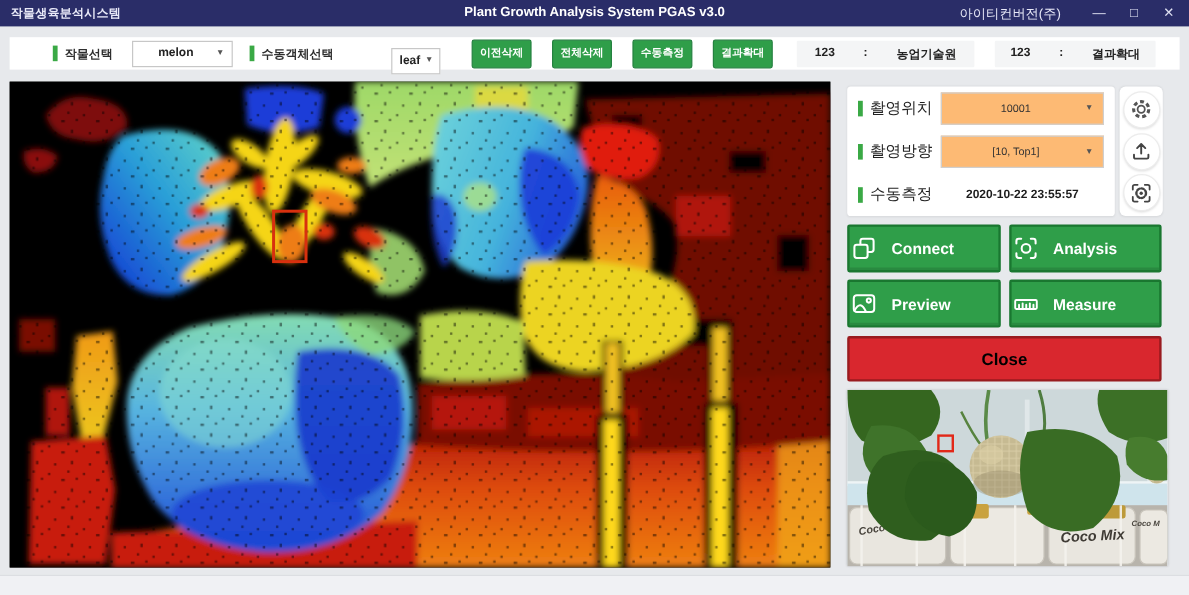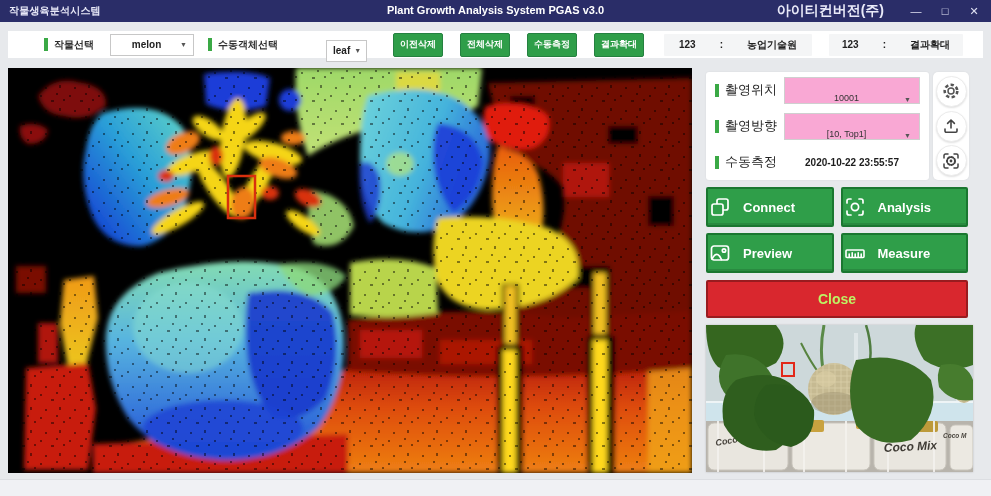--- a/index.html
+++ b/index.html
@@ -5,21 +5,21 @@
   html,body{margin:0;padding:0;}
   body{
     width:991px;height:496px;position:relative;overflow:hidden;
     background:#e7e9ec;font-family:"Liberation Sans",sans-serif;
   }
   
   .titlebar{position:absolute;left:0;top:0;width:991px;height:22px;background:#2a2d68;}
   .tb-app{position:absolute;left:9px;top:4px;font-size:10px;font-weight:bold;color:#e8e9f8;letter-spacing:.2px;}
   .tb-title{position:absolute;left:0;right:0;top:4px;text-align:center;font-size:11px;font-weight:bold;color:#ffffff;}
   .tb-right{position:absolute;right:10px;top:0;height:22px;display:flex;align-items:center;gap:15px;}
-  .tb-company{font-size:14px;font-weight:bold;color:#e8e9f8;margin-right:10px;}
+  .tb-company{font-size:11px;font-weight:normal;color:#e8e9f8;margin-right:10px;}
   .win-btn{color:#dfe1f2;font-size:11px;line-height:22px;width:14px;text-align:center;}
   
   .toolbar{position:absolute;left:8px;top:31px;width:975px;height:27px;background:#ffffff;
     display:flex;align-items:center;}
   .indicator{width:4px;height:13px;background:#3aa945;flex:0 0 auto;}
   .tb-label{font-size:10px;font-weight:bold;color:#2e2e2e;margin-left:6px;white-space:nowrap;}
   .dropdown{height:22px;border:1px solid #c7c7c7;background:#fff;display:flex;align-items:center;
     padding:0 6px;box-sizing:border-box;}
   .dd-value{flex:1;text-align:center;font-size:10px;font-weight:bold;color:#222;}
   .dd-arrow{font-size:7px;color:#555;margin-left:4px;}
@@ -31,39 +31,39 @@
   .site-field span{margin:0 12px;white-space:nowrap;}
   
   .depthmap{position:absolute;left:8px;top:68px;width:684px;height:405px;background:#000;}
   .depthmap svg{display:block;}
   
   .cap-card{position:absolute;left:706px;top:72px;width:223px;height:108px;background:#ffffff;
     border-radius:3px;box-shadow:0 0 2px rgba(0,0,0,.08);}
   .cap-row{display:flex;align-items:center;height:36px;padding:0 9px;box-sizing:border-box;}
   .cap-label{font-size:13px;font-weight:normal;color:#222;margin-left:6px;white-space:nowrap;}
   .cap-control{margin-left:auto;width:136px;box-sizing:border-box;}
-  .cap-dd{height:27px;border:1px solid #cfcfcf;background:#f9a8d4;display:flex;align-items:flex-end;
+  .cap-dd{height:27px;border:1px solid #cfcfcf;background:#fdba74;display:flex;align-items:center;
     padding:0 8px;box-sizing:border-box;}
   .cap-dd .dd-value{font-size:9px;font-weight:normal;color:#333;}
   .cap-time{font-size:10px;font-weight:bold;color:#1c1c1c;text-align:center;}
   
   .icon-card{position:absolute;left:933px;top:72px;width:36px;height:108px;background:#ffffff;
     border-radius:5px;display:flex;flex-direction:column;align-items:center;justify-content:space-evenly;
     box-shadow:0 0 2px rgba(0,0,0,.08);}
   .icon-circle{width:29px;height:29px;border-radius:50%;background:#fff;border:1px solid #ececec;
     box-shadow:0 1px 2px rgba(0,0,0,.12);display:flex;align-items:center;justify-content:center;}
   
   .btn-grid{position:absolute;left:706px;top:187px;width:262px;display:grid;
     grid-template-columns:1fr 1fr;gap:6px 7px;}
   .action-btn{height:40px;background:#2f9e49;border:2px solid #1a7730;border-radius:2px;
     box-sizing:border-box;display:flex;align-items:center;gap:11px;
     color:#fff;font-size:13px;font-weight:bold;box-shadow:inset 0 -2px 0 rgba(0,0,0,.12);}
   .close-btn{position:absolute;left:706px;top:280px;width:262px;height:38px;background:#d9272e;
     border:2px solid #991b1f;border-radius:2px;box-sizing:border-box;display:flex;align-items:center;
-    justify-content:center;color:#bef264;font-size:14px;font-weight:bold;}
+    justify-content:center;color:#000000;font-size:14px;font-weight:bold;}
   
   .photo{position:absolute;left:706px;top:325px;width:267px;height:147px;overflow:hidden;
     box-shadow:0 0 2px rgba(0,0,0,.2);}
   
   .footer{position:absolute;left:0;top:479px;width:991px;height:17px;background:#f0f1f4;
     border-top:1px solid #dcdee2;box-sizing:border-box;}
 </style>
 </head>
 <body>
 

